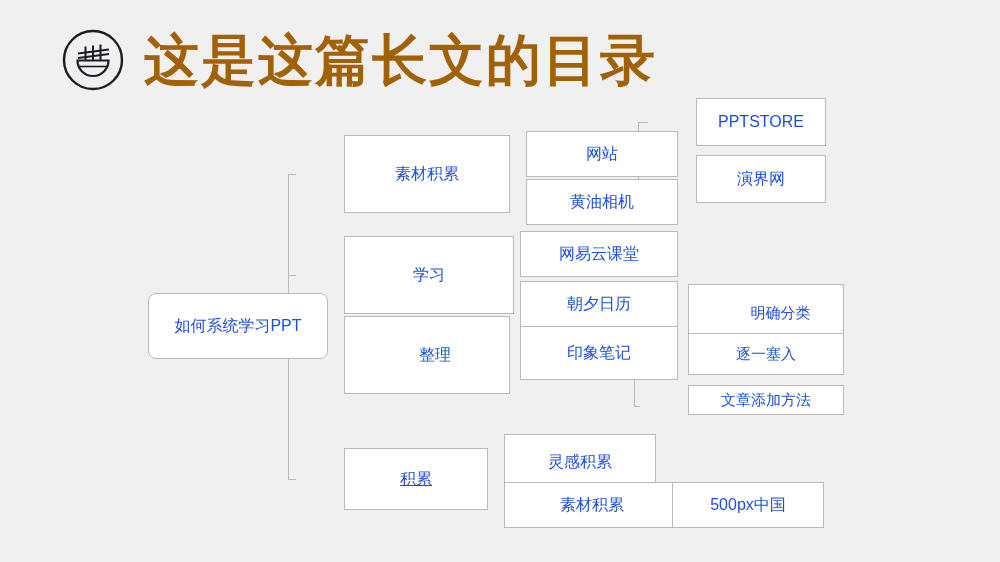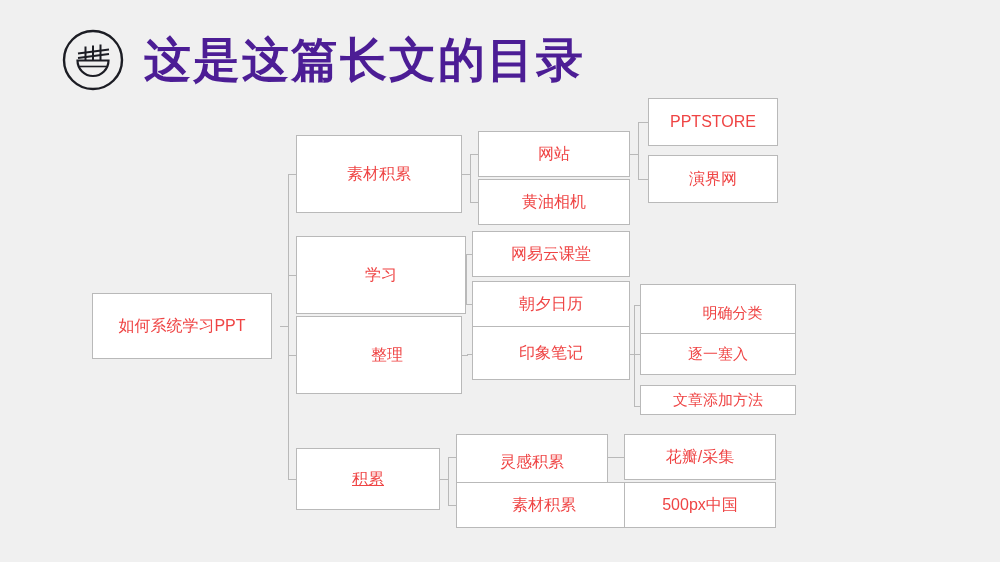--- a/index.html
+++ b/index.html
@@ -32,23 +32,23 @@
     align-items: center;
     gap: 20px;
   }
   .logo-mark {
     width: 62px;
     height: 62px;
     flex: 0 0 62px;
   }
   .slide-title {
     font-family: "Liberation Serif", "DejaVu Serif", serif;
-    font-size: 47px;
+    font-size: 55px;
     font-weight: 700;
-    color: #4c1d95;
+    color: #a16207;
     letter-spacing: 2px;
     line-height: 1;
     white-space: nowrap;
   }
 
   
   #diagram {
     position: absolute;
     left: 0;
     top: 0;
@@ -56,26 +56,27 @@
     height: 562px;
   }
   .node {
     position: absolute;
     background: #ffffff;
     border: 1px solid #b9b9b9;
     box-sizing: border-box;
     display: flex;
     align-items: center;
     justify-content: center;
-    color: #ef4444;
+    color: #1d4ed8;
     font-size: 16px;
     line-height: 1.1;
     text-align: center;
     white-space: nowrap;
     font-family: "Liberation Sans", "DejaVu Sans", sans-serif;
+    margin-left: 48px;
   }
   .node.small { font-size: 15px; }
   svg.links {
     position: absolute;
     left: 0; top: 0;
     width: 1000px;
     height: 562px;
     pointer-events: none;
   }
   svg.links path, svg.links line {
@@ -143,37 +144,36 @@
       <path d="M634 305 V406"></path>
       <path d="M634 305 H640"></path>
       <path d="M634 354 H640"></path>
       <path d="M634 406 H640"></path>
 
       <path d="M608 457 H624"></path>
 
       <path d="M608 505 H624"></path>
     </svg>
 
-    <div class="node" style="left:92px; top:293px; width:180px; height:66px;">如何系统学习PPT</div>
+    <div class="node" style="left:100px; top:293px; width:180px; height:66px;border-radius:8px;">如何系统学习PPT</div>
 
     <div class="node" style="left:296px; top:135px; width:166px; height:78px;">素材积累</div>
     <div class="node" style="left:296px; top:236px; width:170px; height:78px;">学习</div>
     <div class="node" style="left:296px; top:316px; width:166px; height:78px;padding-left:16px;">整理</div>
     <div class="node" style="left:296px; top:448px; width:144px; height:62px;text-decoration:underline;">积累</div>
 
     <div class="node" style="left:478px; top:131px; width:152px; height:46px;">网站</div>
     <div class="node" style="left:478px; top:179px; width:152px; height:46px;">黄油相机</div>
     <div class="node" style="left:472px; top:231px; width:158px; height:46px;">网易云课堂</div>
     <div class="node" style="left:472px; top:281px; width:158px; height:46px;">朝夕日历</div>
     <div class="node" style="left:472px; top:326px; width:158px; height:54px;">印象笔记</div>
     <div class="node" style="left:456px; top:434px; width:152px; height:55px;">灵感积累</div>
     <div class="node" style="left:456px; top:482px; width:176px; height:46px;">素材积累</div>
 
     <div class="node" style="left:648px; top:98px; width:130px; height:48px;">PPTSTORE</div>
     <div class="node" style="left:648px; top:155px; width:130px; height:48px;">演界网</div>
     <div class="node small" style="left:640px; top:284px; width:156px; height:58px;padding-left:29px;">明确分类</div>
     <div class="node small" style="left:640px; top:333px; width:156px; height:42px;">逐一塞入</div>
     <div class="node small" style="left:640px; top:385px; width:156px; height:30px;">文章添加方法</div>
-    <div class="node" style="left:624px; top:434px; width:152px; height:46px;">花瓣/采集</div>
     <div class="node" style="left:624px; top:482px; width:152px; height:46px;">500px中国</div>
 
   </div>
 </div>
 
 </body></html>

